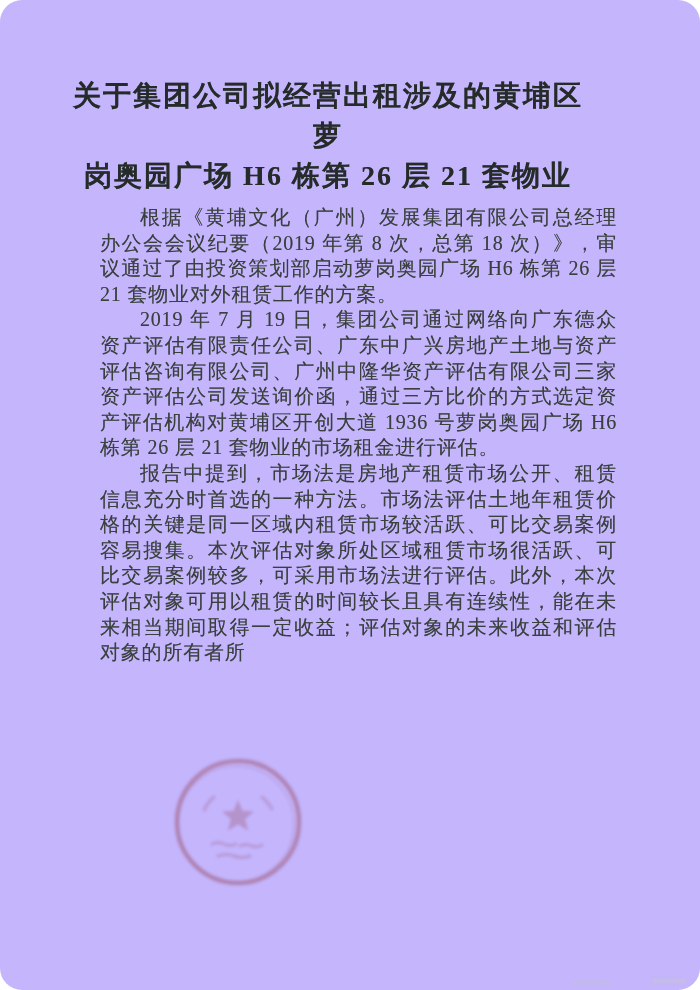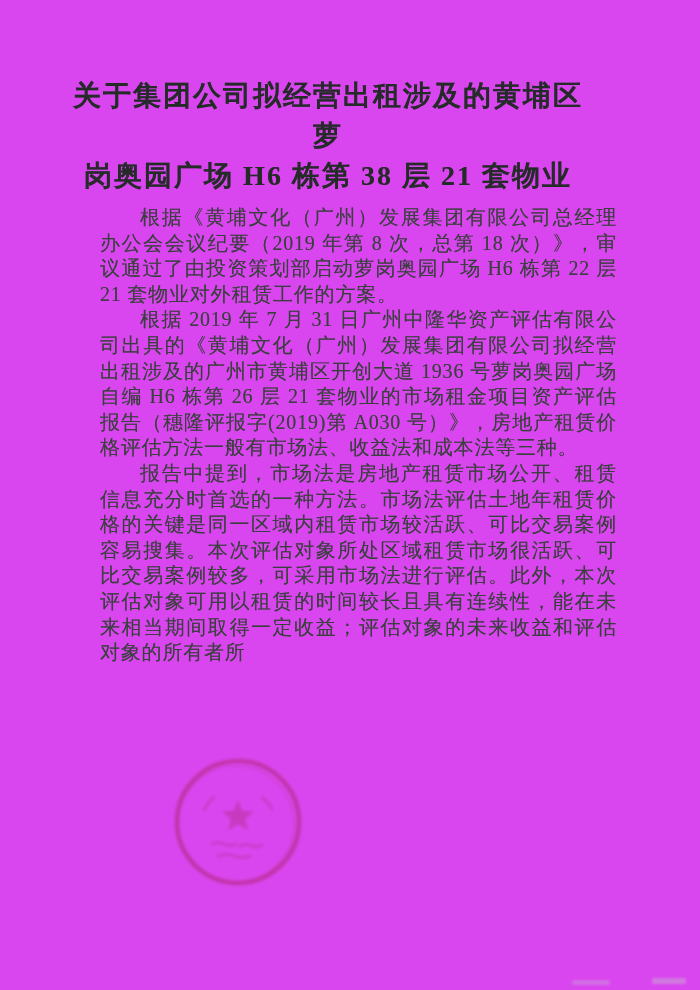--- a/index.html
+++ b/index.html
@@ -4,23 +4,24 @@
 <style>
   html, body {
     margin: 0;
     padding: 0;
     background: #ffffff;
   }
   .page {
     position: relative;
     width: 700px;
     height: 990px;
-    background: #d946ef;
+    background: #c4b5fd;
     overflow: hidden;
     font-family: "Liberation Serif", "DejaVu Serif", serif;
+    border-radius: 22px;
   }
   .title {
     width: 520px;
     margin: 76px 0 0 68px;
     text-align: center;
     font-weight: 700;
     font-size: 28px;
     line-height: 40px;
     letter-spacing: 2px;
     color: #252b29;
@@ -59,26 +60,26 @@
   .smudge.s1 { left: 572px; top: 980px; width: 38px; height: 5px; opacity: 0.30; }
   .smudge.s2 { left: 652px; top: 978px; width: 34px; height: 6px; opacity: 0.40; }
 </style>
 </head>
 <body>
 
 <div class="page">
 
   <header class="title">
     <div>关于集团公司拟经营出租涉及的黄埔区萝</div>
-    <div>岗奥园广场 H6 栋第 38 层 21 套物业</div>
+    <div>岗奥园广场 H6 栋第 26 层 21 套物业</div>
   </header>
 
   <main class="body-text">
-    <p>根据《黄埔文化（广州）发展集团有限公司总经理办公会会议纪要（2019 年第 8 次，总第 18 次）》，审议通过了由投资策划部启动萝岗奥园广场 H6 栋第 22 层 21 套物业对外租赁工作的方案。</p>
-    <p>根据 2019 年 7 月 31 日广州中隆华资产评估有限公司出具的《黄埔文化（广州）发展集团有限公司拟经营出租涉及的广州市黄埔区开创大道 1936 号萝岗奥园广场自编 H6 栋第 26 层 21 套物业的市场租金项目资产评估报告（穗隆评报字(2019)第 A030 号）》，房地产租赁价格评估方法一般有市场法、收益法和成本法等三种。</p>
+    <p>根据《黄埔文化（广州）发展集团有限公司总经理办公会会议纪要（2019 年第 8 次，总第 18 次）》，审议通过了由投资策划部启动萝岗奥园广场 H6 栋第 26 层 21 套物业对外租赁工作的方案。</p>
+    <p>2019 年 7 月 19 日，集团公司通过网络向广东德众资产评估有限责任公司、广东中广兴房地产土地与资产评估咨询有限公司、广州中隆华资产评估有限公司三家资产评估公司发送询价函，通过三方比价的方式选定资产评估机构对黄埔区开创大道 1936 号萝岗奥园广场 H6 栋第 26 层 21 套物业的市场租金进行评估。</p>
     <p>报告中提到，市场法是房地产租赁市场公开、租赁信息充分时首选的一种方法。市场法评估土地年租赁价格的关键是同一区域内租赁市场较活跃、可比交易案例容易搜集。本次评估对象所处区域租赁市场很活跃、可比交易案例较多，可采用市场法进行评估。此外，本次评估对象可用以租赁的时间较长且具有连续性，能在未来相当期间取得一定收益；评估对象的未来收益和评估对象的所有者所</p>
   </main>
 
   <div class="seal">
     <svg width="140" height="140" viewBox="0 0 140 140" aria-hidden="true">
       <defs>
         <filter id="sealblur" x="-20%" y="-20%" width="140%" height="140%">
           <feGaussianBlur stdDeviation="1.4"></feGaussianBlur>
         </filter>
       </defs>

